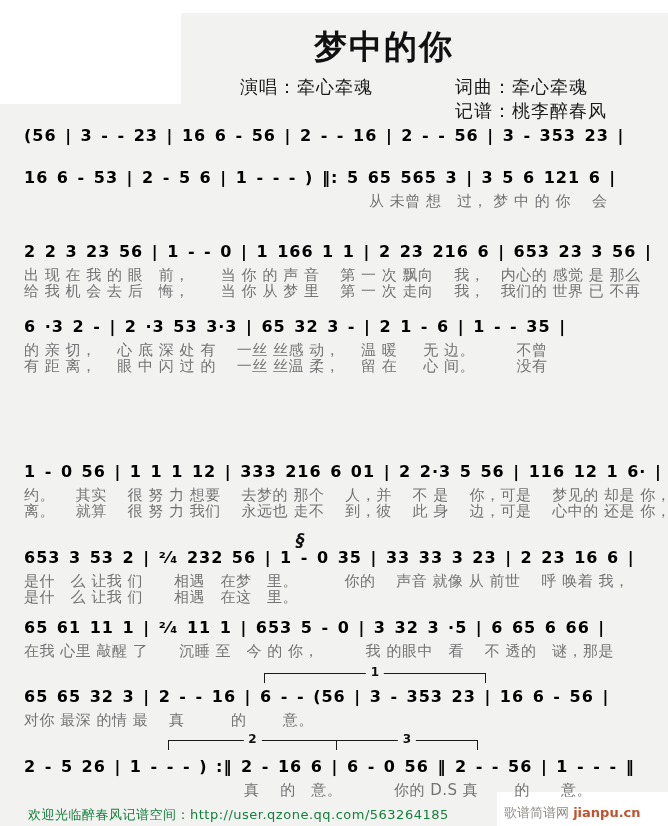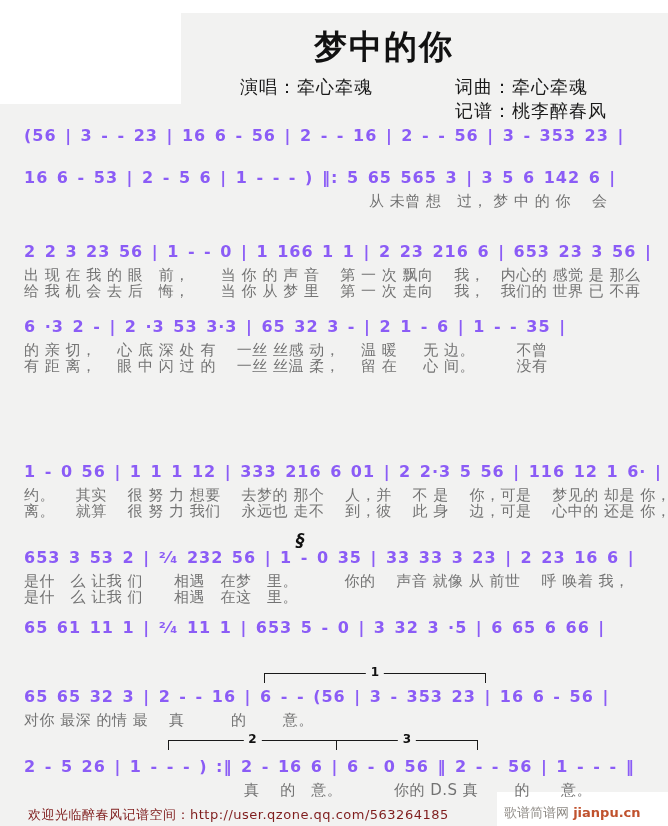--- a/index.html
+++ b/index.html
@@ -18,63 +18,63 @@
     font-family:"DejaVu Sans",sans-serif;
   }
   .credit{position:absolute;font-size:18px;letter-spacing:1px;color:#1a1a1a;}
   .credit-performer{left:240px;top:62px;}
   .credit-composer{left:455px;top:62px;}
   .credit-notator{left:455px;top:86px;}
 
   .system{position:absolute;left:24px;right:6px;}
   .notation{
     font-weight:bold;font-size:16px;line-height:22px;white-space:pre;
-    letter-spacing:1px;word-spacing:2px;color:#8b5cf6;
+    letter-spacing:1px;word-spacing:2px;color:#000000;
   }
   .lyrics{margin-top:4px;}
   .lyric-line{
     font-size:15px;line-height:16px;white-space:pre;letter-spacing:.5px;color:#737373;
   }
   .lyrics-indent .lyric-line{padding-left:345px;}
   .lyric-indent-sm{padding-left:150px;text-align:center;}
 
   .volta{
     position:absolute;height:9px;border-top:1px solid #1a1a1a;
     border-left:1px solid #1a1a1a;border-right:1px solid #1a1a1a;
   }
   .volta .volta-num{
     position:absolute;left:50%;top:-9px;transform:translateX(-50%);
     background:#f2f2f1;padding:0 5px;font-size:12px;font-weight:bold;color:#111;
   }
   .segno{
     position:absolute;font-size:17px;font-weight:bold;font-style:italic;color:#111;
   }
   .score-footer{position:absolute;font-size:13px;}
-  .footer-left{left:28px;top:793px;color:#7f1d1d;letter-spacing:.5px;}
+  .footer-left{left:28px;top:793px;color:#15803d;letter-spacing:.5px;}
   .footer-right{left:504px;top:791px;color:#8f8b86;}
   .footer-right .brand{font-weight:bold;}
 </style>
 </head>
 <body>
 
 <div class="page">
   <div class="patch patch-tl"></div>
   <div class="patch patch-br"></div>
 
   <h1 class="song-title">梦中的你</h1>
   <div class="credit credit-performer">演唱：牵心牵魂</div>
   <div class="credit credit-composer">词曲：牵心牵魂</div>
   <div class="credit credit-notator">记谱：桃李醉春风</div>
 
   <div class="system" style="top:112px">
     <div class="notation">(56 | 3 - - 23 | 16 6 - 56 | 2 - - 16 | 2 - - 56 | 3 - 353 23 |</div>
   </div>
 
   <div class="system" style="top:154px">
-    <div class="notation">16 6 - 53 | 2 - 5 6 | 1 - - - ) ‖: 5 65 565 3 | 3 5 6 142 6 |</div>
+    <div class="notation">16 6 - 53 | 2 - 5 6 | 1 - - - ) ‖: 5 65 565 3 | 3 5 6 121 6 |</div>
     <div class="lyrics lyrics-indent">
       <div class="lyric-line">从 未曾 想　过， 梦 中 的 你　 会</div>
     </div>
   </div>
 
   <div class="system" style="top:228px">
     <div class="notation">2 2 3 23 56 | 1 - - 0 | 1 166 1 1 | 2 23 216 6 | 653 23 3 56 |</div>
     <div class="lyrics">
       <div class="lyric-line">出 现 在 我 的 眼　前，　　当 你 的 声 音　 第 一 次 飘向　 我，　内心的 感觉 是 那么</div>
       <div class="lyric-line">给 我 机 会 去 后　悔，　　当 你 从 梦 里　 第 一 次 走向　 我，　我们的 世界 已 不再</div>
@@ -102,20 +102,23 @@
     <span class="segno" style="left:272px;top:-17px">§</span>
     <div class="notation">653 3 53 2 | ²⁄₄ 232 56 | 1 - 0 35 | 33 33 3 23 | 2 23 16 6 |</div>
     <div class="lyrics">
       <div class="lyric-line">是什　么 让我 们　　相遇　在梦　里。　　　你的　 声音 就像 从 前世　 呼 唤着 我，</div>
       <div class="lyric-line">是什　么 让我 们　　相遇　在这　里。</div>
     </div>
   </div>
 
   <div class="system" style="top:604px">
     <div class="notation">65 61 11 1 | ²⁄₄ 11 1 | 653 5 - 0 | 3 32 3 ·5 | 6 65 6 66 |</div>
+    <div class="lyrics">
+      <div class="lyric-line">在我 心里 敲醒 了　　沉睡 至　今 的 你，　　　我 的眼中　看　 不 透的　谜，那是</div>
+    </div>
   </div>
 
   <div class="system" style="top:673px">
     <div class="volta" style="left:240px;top:-13px;width:220px">
       <span class="volta-num">1</span>
     </div>
     <div class="notation">65 65 32 3 | 2 - - 16 | 6 - - (56 | 3 - 353 23 | 16 6 - 56 |</div>
     <div class="lyrics">
       <div class="lyric-line">对你 最深 的情 最　 真　　　的　　 意。</div>
     </div>

